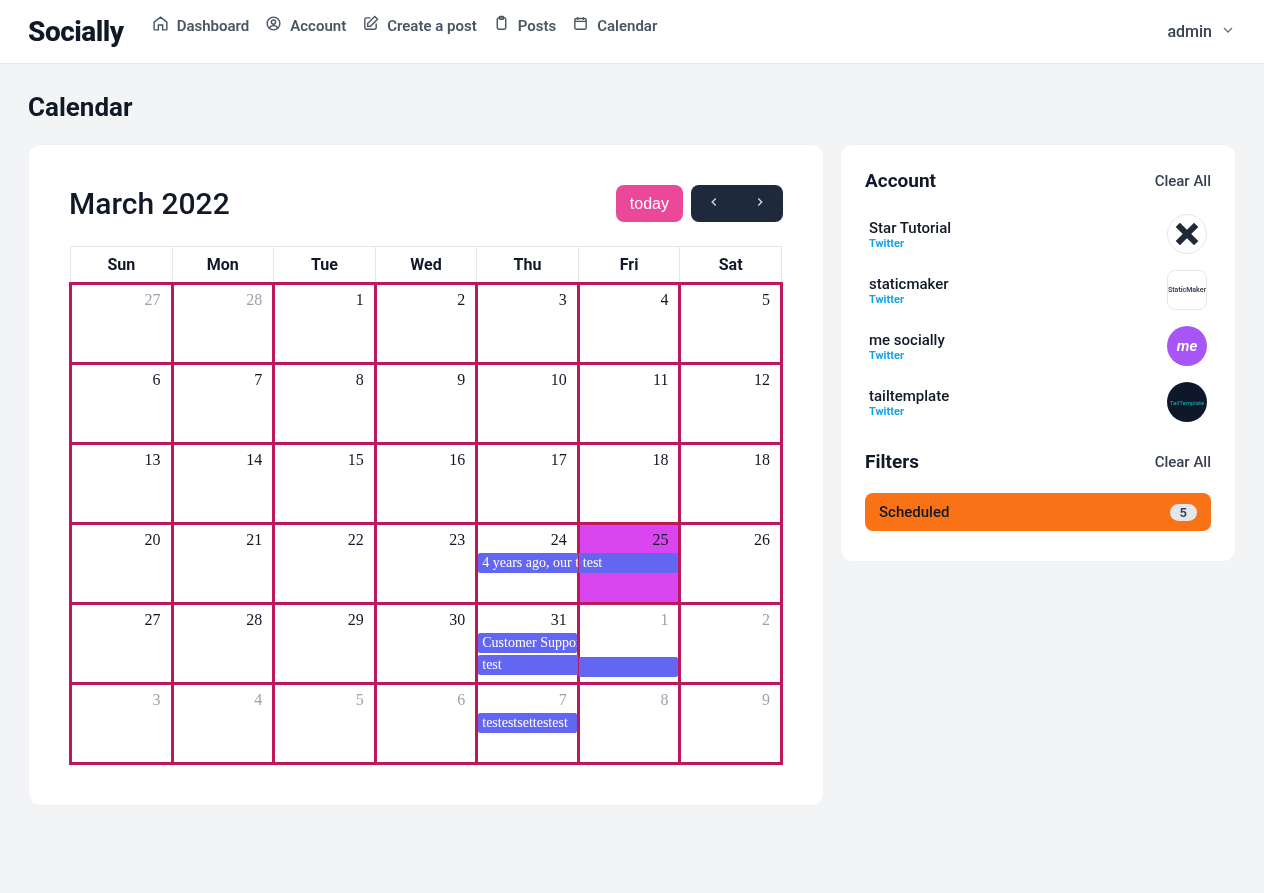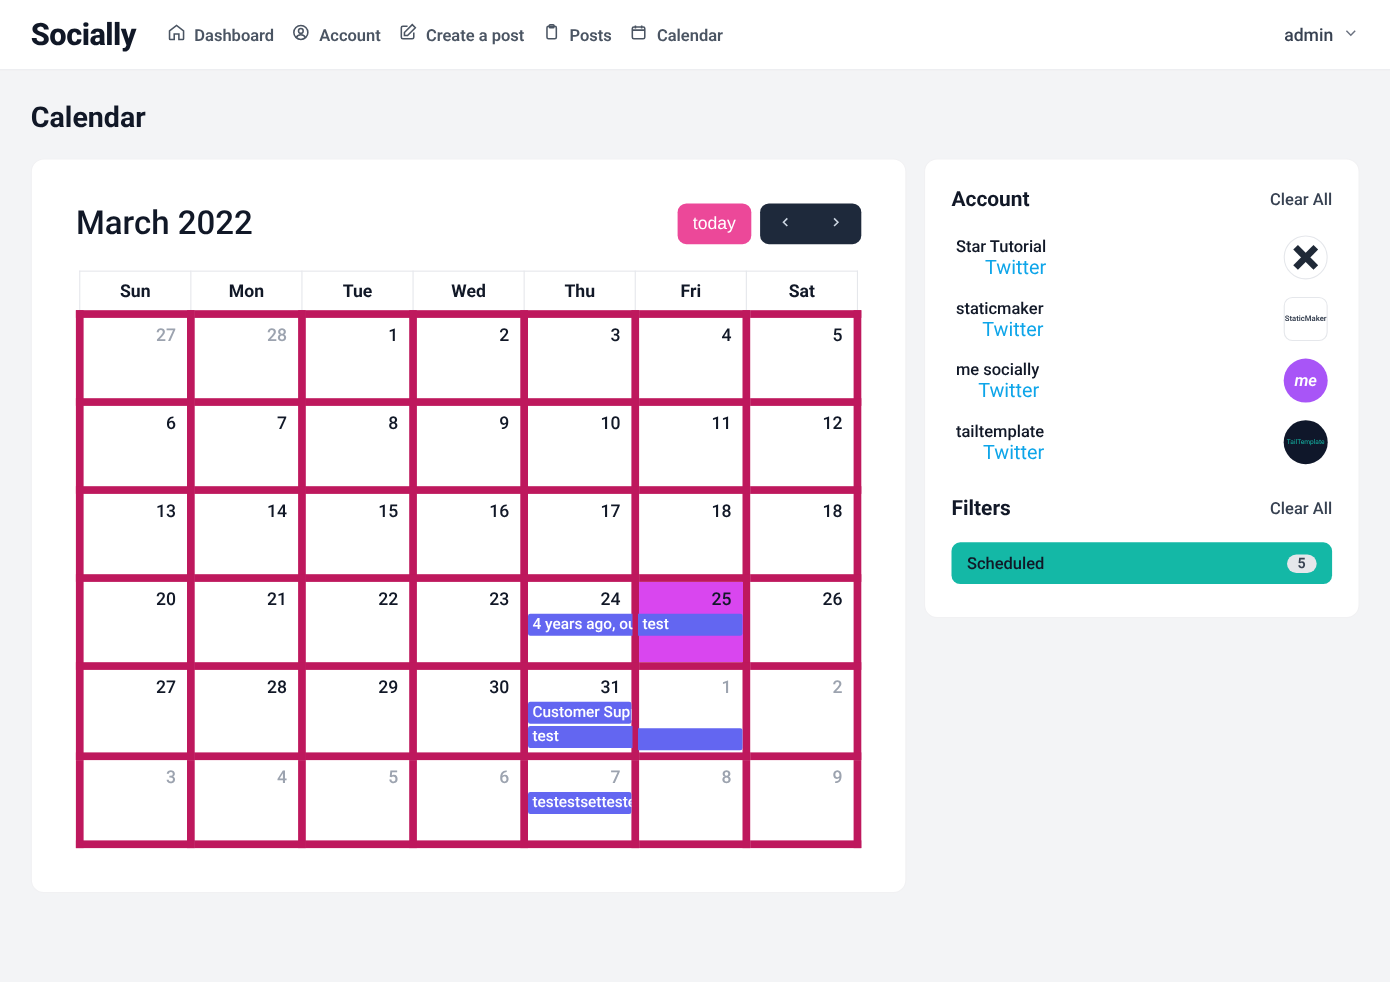--- a/index.html
+++ b/index.html
@@ -10,21 +10,21 @@
   }
   header.topbar {
     background: #fff;
     border-bottom: 1px solid #e5e7eb;
     display: flex;
     align-items: center;
     justify-content: space-between;
     padding: 0 28px;
     height: 64px;
   }
-  .nav-left { display: flex; align-items: center; gap: 28px; }
+  .nav-left { display: flex; align-items: flex-start; gap: 28px; }
   .logo { font-size: 28px; font-weight: 800; letter-spacing: -0.5px; color: #111827; }
   .nav-links { display: flex; gap: 16px; }
   .nav-link {
     display: flex; align-items: center; gap: 8px;
     color: #4b5563; font-weight: 600; font-size: 15px;
     cursor: pointer;
   }
   .nav-link svg { width: 17px; height: 17px; stroke: #4b5563; fill: none; stroke-width: 2; }
   .nav-right { display: flex; align-items: center; gap: 8px; color: #374151; font-weight: 500; cursor: pointer; }
   .nav-right svg { width: 16px; height: 16px; stroke: #6b7280; fill: none; stroke-width: 2; }
@@ -57,21 +57,21 @@
   .btn-arrow svg { width: 14px; height: 14px; stroke: #cbd5e1; fill: none; stroke-width: 2.5; }
 
   table.calendar {
     width: 100%; border-collapse: collapse; table-layout: fixed;
     border: 1px solid #e5e7eb;
   }
   table.calendar th {
     border: 1px solid #e5e7eb; padding: 8px 0; font-size: 16px; font-weight: 700; text-align: center;
   }
   table.calendar td {
-    border: 7px solid #be185d; height: 80px; vertical-align: top; position: relative;
+    border: 3px solid #be185d; height: 80px; vertical-align: top; position: relative; font-family: Liberation Serif, serif;
   }
   .daynum {
     text-align: right; padding: 6px 10px 0 0; font-size: 16px; font-weight: 500; color: #111827;
   }
   .daynum.muted { color: #9ca3af; }
   td.today-cell { background: #d946ef; }
   .events { padding: 2px 0; }
   .event {
     background: #6366f1; color: #fff; font-size: 14px; font-weight: 500;
     padding: 2px 4px; margin-top: 2px; white-space: nowrap; overflow: hidden;
@@ -84,38 +84,38 @@
   .side-section { margin-bottom: 20px; }
   .side-header { display: flex; justify-content: space-between; align-items: center; margin-bottom: 14px; }
   .side-header h3 { font-size: 19px; font-weight: 700; }
   .clear-all { color: #374151; font-size: 15px; font-weight: 500; cursor: pointer; }
   .account-list { display: flex; flex-direction: column; }
   .account-row {
     display: flex; justify-content: space-between; align-items: center;
     padding: 8px 4px; cursor: pointer;
   }
   .account-info .name { font-size: 15px; font-weight: 500; color: #111827; }
-  .account-info .platform { font-size: 18px; font-weight: 400; color: #0ea5e9; text-align: right; }
+  .account-info .platform { font-size: 11px; font-weight: 700; color: #0ea5e9; }
   .avatar { width: 40px; height: 40px; border-radius: 50%; flex-shrink: 0; }
   .avatar.x { background: #fff; border: 1px solid #e5e7eb; position: relative; }
   .avatar.x::before, .avatar.x::after {
     content: ""; position: absolute; left: 50%; top: 50%; width: 26px; height: 6px;
     background: #1f2937;
   }
   .avatar.x::before { transform: translate(-50%,-50%) rotate(45deg); }
   .avatar.x::after { transform: translate(-50%,-50%) rotate(-45deg); }
   .avatar.sm { background: #fff; border: 1px solid #e5e7eb; display:flex; align-items:center; justify-content:center; font-size:7px; color:#374151; font-weight:600; border-radius: 8px;}
   .avatar.me { background: #a855f7; display:flex; align-items:center; justify-content:center; color:#fff; font-size:15px; font-weight:600;font-style:italic; }
   .avatar.tt { background: #0f172a; display:flex;align-items:center;justify-content:center; font-size:6px; color:#14b8a6; }
 
   .filter-row {
     display: flex; justify-content: space-between; align-items: center;
     padding: 10px 14px; border-radius: 8px; cursor: pointer; margin-bottom: 6px;
   }
-  .filter-row.active { background: #14b8a6; margin-top: 20px; }
+  .filter-row.active { background: #f97316; margin-top: 20px; }
   .filter-row .label { font-size: 15px; font-weight: 500; color: #111827; }
   .badge {
     background: #e5e7eb; border-radius: 999px; padding: 1px 10px;
     font-size: 13px; font-weight: 600; color: #374151;
   }
   .filter-row .count { font-size: 14px; color: #111827; font-weight: 500; padding-right: 6px; }
 </style>
 </head>
 <body>
 

